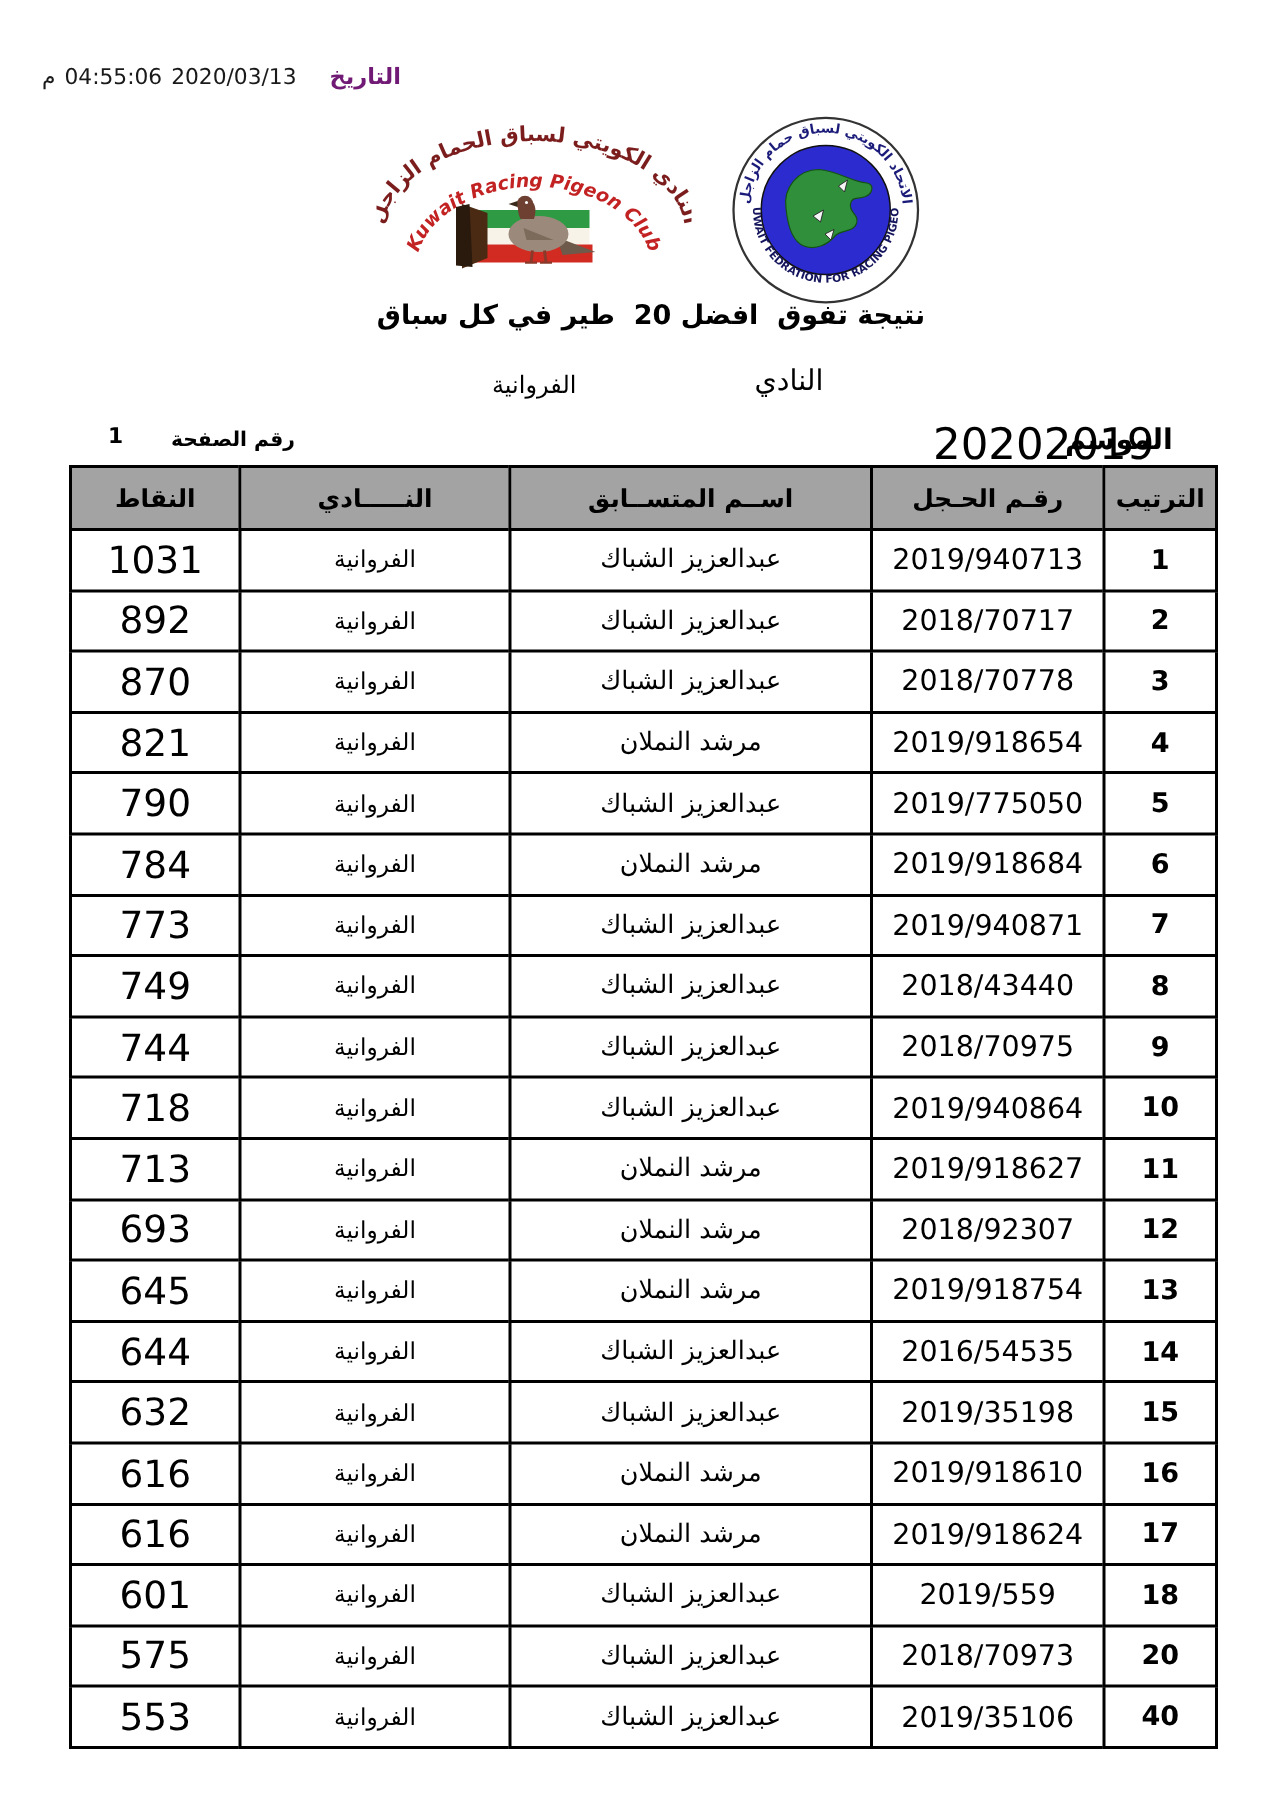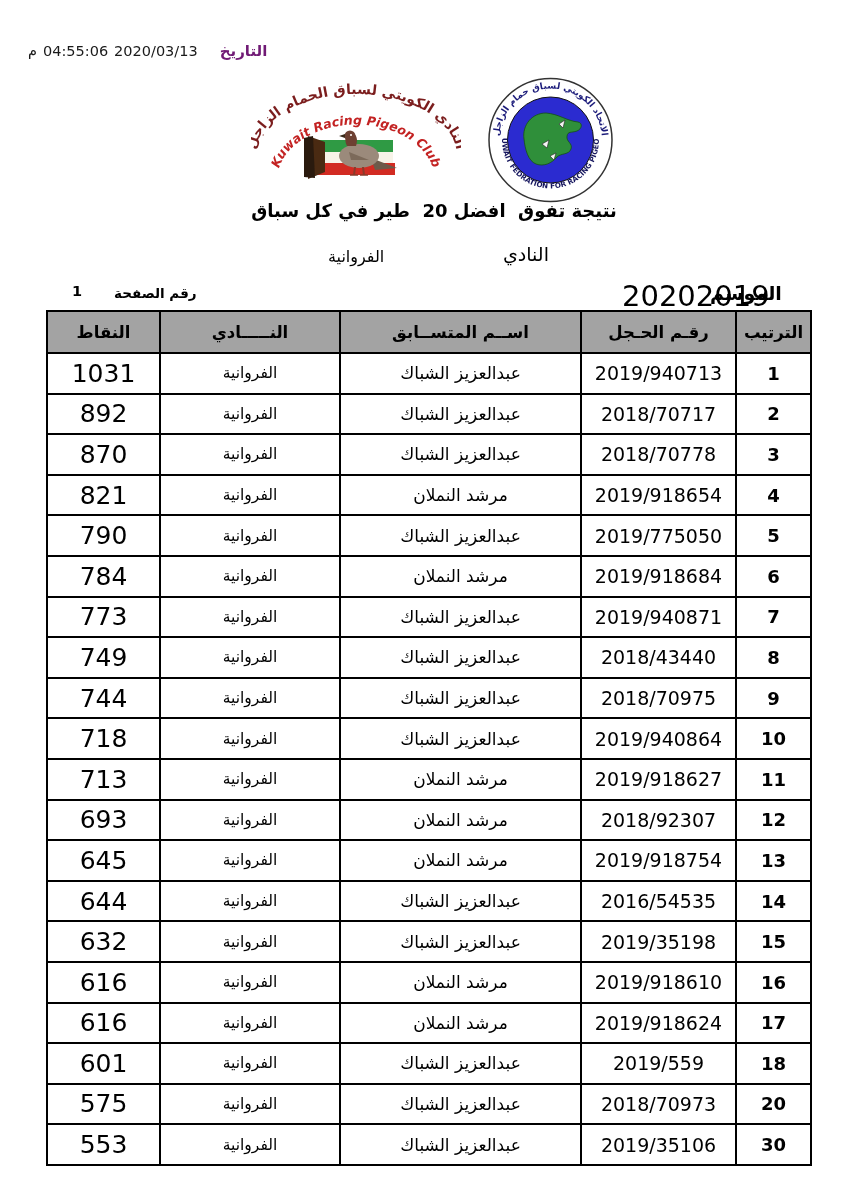--- a/index.html
+++ b/index.html
@@ -285,20 +285,20 @@
 
   <tr>
     <td class="c-rank">20</td>
     <td class="c-ring" dir="ltr">2018/70973</td>
     <td class="c-name">عبدالعزيز الشباك</td>
     <td class="c-club">الفروانية</td>
     <td class="c-pts">575</td>
   </tr>
 
   <tr>
-    <td class="c-rank">30</td>
+    <td class="c-rank">40</td>
     <td class="c-ring" dir="ltr">2019/35106</td>
     <td class="c-name">عبدالعزيز الشباك</td>
     <td class="c-club">الفروانية</td>
     <td class="c-pts">553</td>
   </tr>
 </tbody>
 </table>
 
 </body></html>

